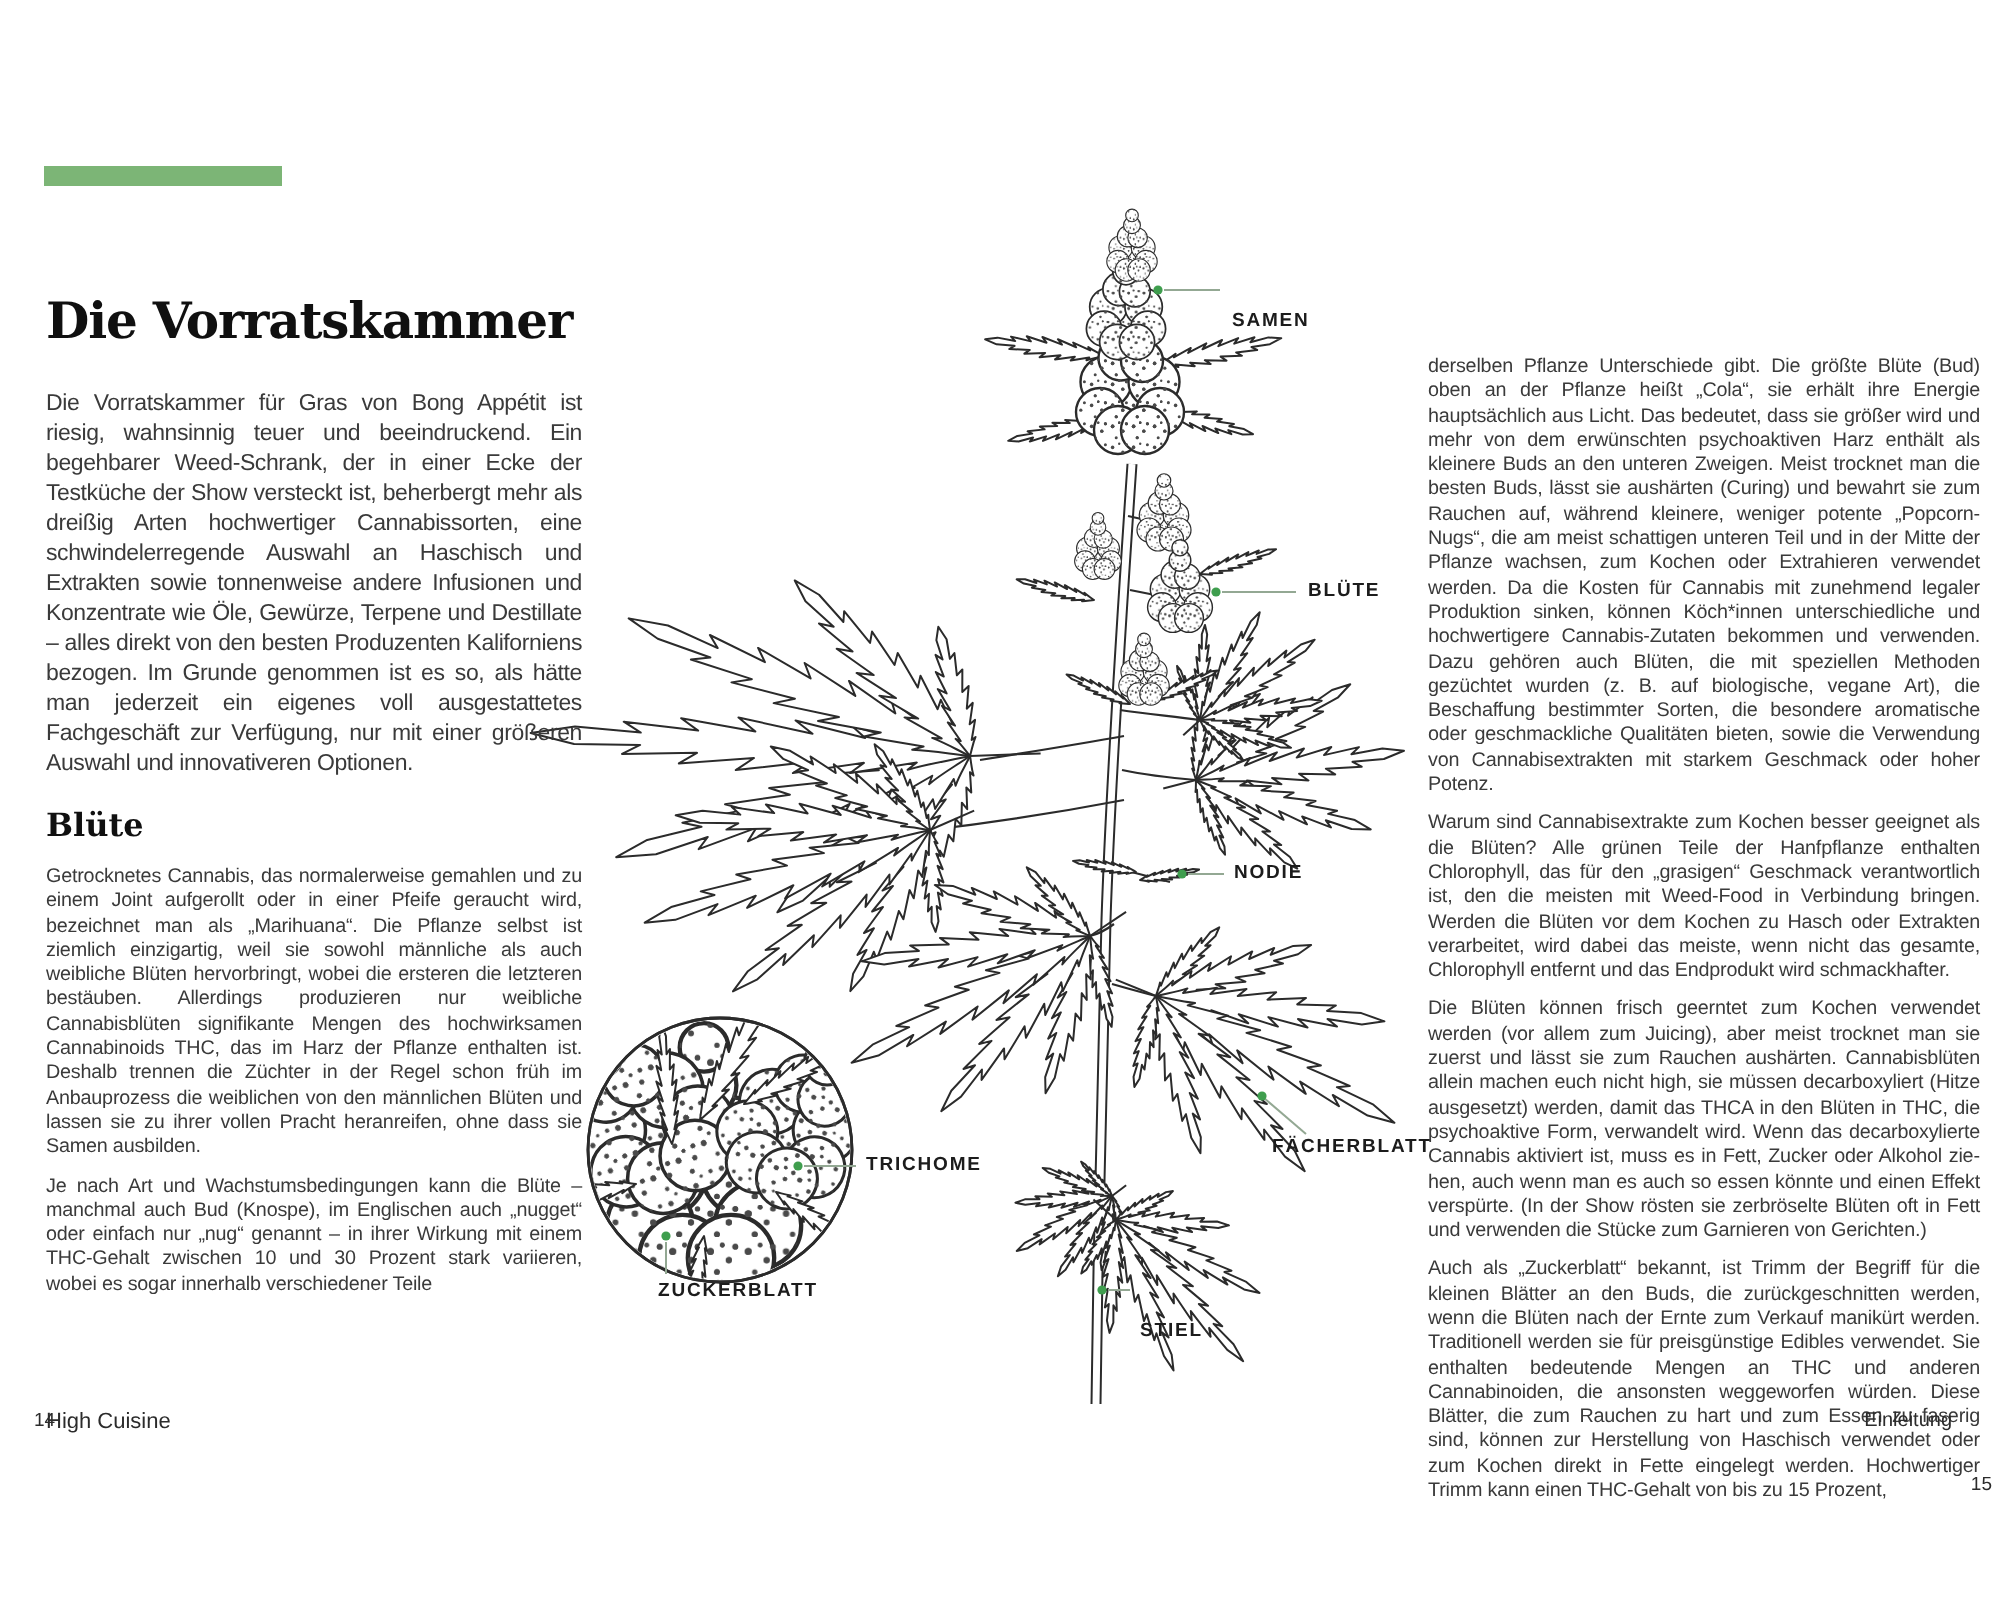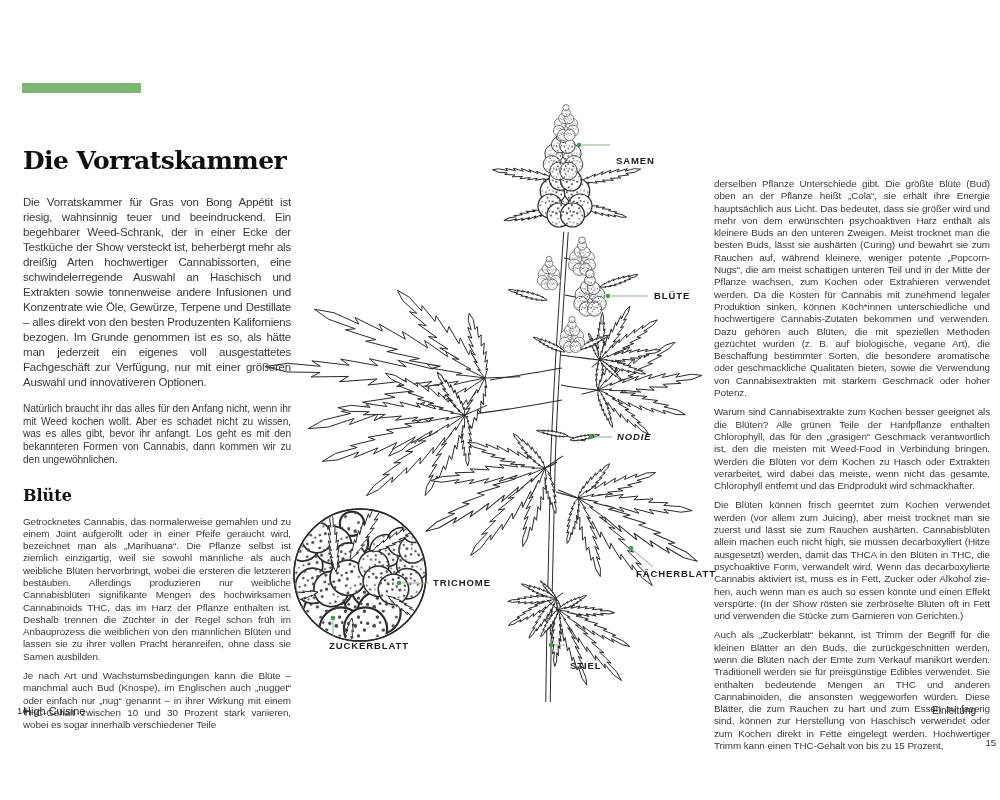--- a/index.html
+++ b/index.html
@@ -21,21 +21,21 @@
   
   .footer-left-num{position:absolute;left:17px;top:705px;font-size:9.5px;color:#2b2b2b;}
   .footer-left-label{position:absolute;left:23px;top:705px;font-size:11px;color:#2b2b2b;}
   .footer-right-label{position:absolute;right:24px;top:705px;font-size:10px;color:#2b2b2b;}
   .footer-right-num{position:absolute;right:4px;top:705px;font-size:9.5px;color:#2b2b2b;margin-top:32px;}
   
   .plant-svg{position:absolute;left:0;top:0;width:1000px;height:800px;}
   .lbl{position:absolute;font-weight:700;font-size:9.5px;letter-spacing:0.9px;color:#1c1c1c;white-space:nowrap;}
   .lbl-samen{left:616px;top:139px;margin-top:16px;}
   .lbl-bluete{left:654px;top:290px;}
-  .lbl-nodie{left:617px;top:431px;font-style:italic;}
+  .lbl-nodie{left:617px;top:431px;}
   .lbl-faecherblatt{left:636px;top:568px;}
   .lbl-stiel{left:570px;top:660px;}
   .lbl-trichome{left:433px;top:577px;}
   .lbl-zuckerblatt{left:329px;top:640px;}
 </style>
 </head>
 <body>
 
 <div class="accent-bar"></div>
 
@@ -188,21 +188,20 @@
 <div class="lbl lbl-bluete">BLÜTE</div>
 <div class="lbl lbl-nodie">NODIE</div>
 <div class="lbl lbl-faecherblatt">FÄCHERBLATT</div>
 <div class="lbl lbl-stiel">STIEL</div>
 <div class="lbl lbl-trichome">TRICHOME</div>
 <div class="lbl lbl-zuckerblatt">ZUCKERBLATT</div>
 
 <div class="left-col">
   <h1 class="page-title">Die Vorratskammer</h1>
   <p class="intro">Die Vorratskammer für Gras von Bong Appétit ist riesig, wahnsinnig teuer und beeindruckend. Ein begehbarer Weed-Schrank, der in einer Ecke der Testküche der Show versteckt ist, beherbergt mehr als dreißig Arten hochwertiger Cannabissorten, eine schwindelerre­gende Auswahl an Haschisch und Extrakten sowie tonnenweise andere Infusionen und Konzentrate wie Öle, Gewürze, Terpene und Destillate – alles direkt von den besten Produzenten Kaliforniens bezogen. Im Grunde genommen ist es so, als hätte man jeder­zeit ein eigenes voll ausgestattetes Fachgeschäft zur Verfügung, nur mit einer größeren Auswahl und innovativeren Optionen.</p>
-  <p class="note">Natürlich braucht ihr das alles für den Anfang nicht, wenn ihr mit Weed kochen wollt. Aber es schadet nicht zu wissen, was es alles gibt, bevor ihr anfangt. Los geht es mit den bekannteren Formen von Cannabis, dann kommen wir zu den ungewöhnlichen.</p>
   <h2 class="section-heading">Blüte</h2>
   <p class="body-par">Getrocknetes Cannabis, das normalerweise gemahlen und zu einem Joint aufgerollt oder in einer Pfeife geraucht wird, bezeichnet man als „Marihu­ana“. Die Pflanze selbst ist ziemlich einzigartig, weil sie sowohl männliche als auch weibliche Blüten hervorbringt, wobei die ersteren die letzteren bestäuben. Allerdings produzieren nur weibliche Cannabisblüten signifi­kante Mengen des hochwirksamen Cannabinoids THC, das im Harz der Pflanze enthalten ist. Deshalb trennen die Züchter in der Regel schon früh im Anbauprozess die weiblichen von den männlichen Blüten und lassen sie zu ihrer vollen Pracht heranreifen, ohne dass sie Samen ausbilden.</p>
   <p class="body-par">Je nach Art und Wachstumsbedingungen kann die Blüte – manchmal auch Bud (Knospe), im Englischen auch „nugget“ oder einfach nur „nug“ genannt – in ihrer Wirkung mit einem THC-Gehalt zwischen 10 und 30 Prozent stark variieren, wobei es sogar innerhalb verschiedener Teile</p>
 </div>
 
 <div class="right-col">
   <p class="body-par">derselben Pflanze Unterschiede gibt. Die größte Blüte (Bud) oben an der Pflanze heißt „Cola“, sie erhält ihre Energie hauptsächlich aus Licht. Das bedeutet, dass sie größer wird und mehr von dem erwünschten psycho­aktiven Harz enthält als kleinere Buds an den unteren Zweigen. Meist trocknet man die besten Buds, lässt sie aushärten (Curing) und bewahrt sie zum Rauchen auf, während kleinere, weniger potente „Popcorn-Nugs“, die am meist schattigen unteren Teil und in der Mitte der Pflanze wach­sen, zum Kochen oder Extrahieren verwendet werden. Da die Kosten für Cannabis mit zunehmend legaler Produktion sinken, können Köch*in­nen unterschiedliche und hochwertigere Cannabis-Zutaten bekommen und verwenden. Dazu gehören auch Blüten, die mit speziellen Metho­den gezüchtet wurden (z. B. auf biologische, vegane Art), die Beschaffung bestimmter Sorten, die besondere aromatische oder geschmackliche Qualitäten bieten, sowie die Verwendung von Cannabisextrakten mit starkem Geschmack oder hoher Potenz.</p>
   <p class="body-par">Warum sind Cannabisextrakte zum Kochen besser geeignet als die Blüten? Alle grünen Teile der Hanfpflanze enthalten Chlorophyll, das für den „gra­sigen“ Geschmack verantwortlich ist, den die meisten mit Weed-Food in Verbindung bringen. Werden die Blüten vor dem Kochen zu Hasch oder Extrakten verarbeitet, wird dabei das meiste, wenn nicht das gesamte, Chlorophyll entfernt und das Endprodukt wird schmackhafter.</p>
   <p class="body-par">Die Blüten können frisch geerntet zum Kochen verwendet werden (vor allem zum Juicing), aber meist trocknet man sie zuerst und lässt sie zum Rauchen aushärten. Cannabisblüten allein machen euch nicht high, sie müssen decarboxyliert (Hitze ausgesetzt) werden, damit das THCA in den Blüten in THC, die psychoaktive Form, verwandelt wird. Wenn das decar­boxylierte Cannabis aktiviert ist, muss es in Fett, Zucker oder Alkohol zie­hen, auch wenn man es auch so essen könnte und einen Effekt verspürte. (In der Show rösten sie zerbröselte Blüten oft in Fett und verwenden die Stücke zum Garnieren von Gerichten.)</p>
   <p class="body-par">Auch als „Zuckerblatt“ bekannt, ist Trimm der Begriff für die kleinen Blätter an den Buds, die zurückgeschnitten werden, wenn die Blüten nach der Ernte zum Verkauf manikürt werden. Traditionell werden sie für preis­günstige Edibles verwendet. Sie enthalten bedeutende Mengen an THC und anderen Cannabinoiden, die ansonsten weggeworfen würden. Diese Blätter, die zum Rauchen zu hart und zum Essen zu faserig sind, können zur Her­stellung von Haschisch verwendet oder zum Kochen direkt in Fette eingelegt werden. Hochwertiger Trimm kann einen THC-Gehalt von bis zu 15 Prozent,</p>

